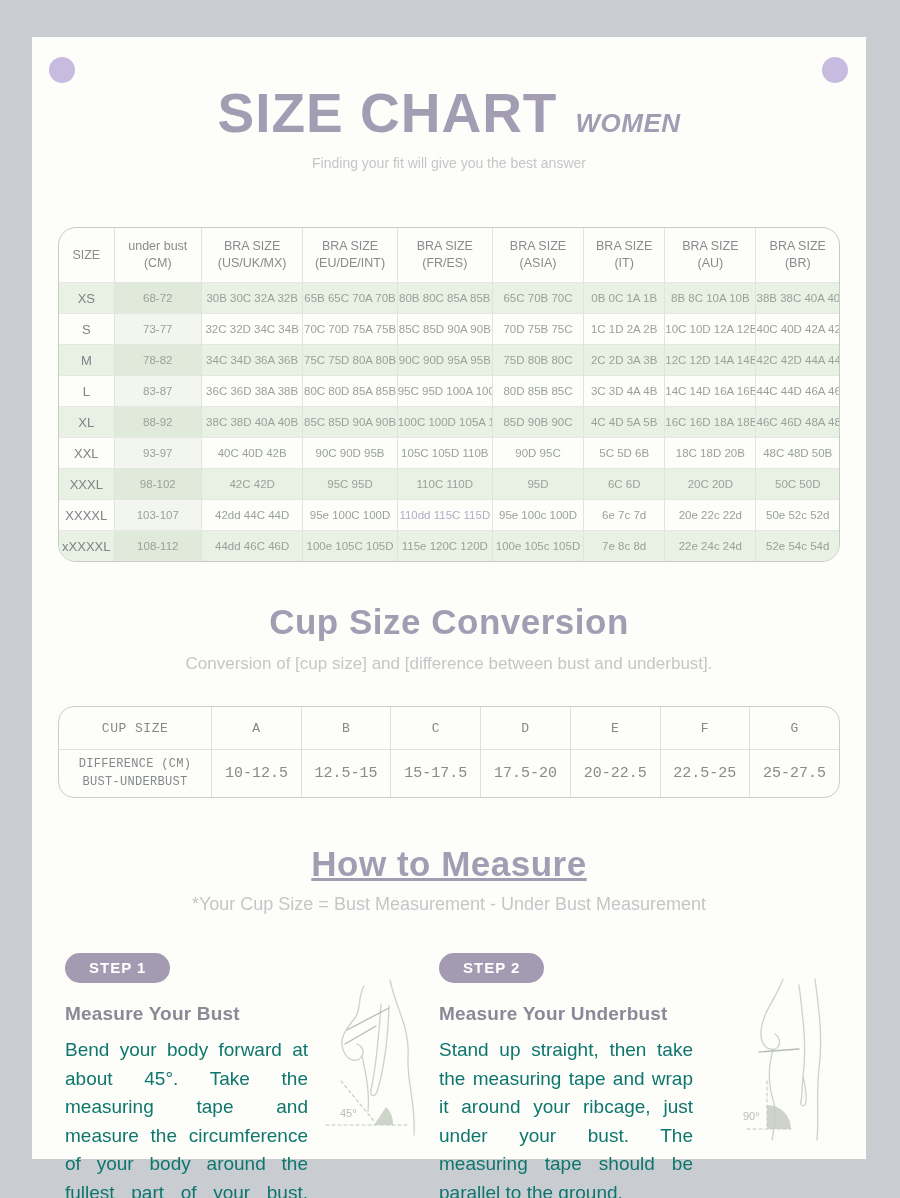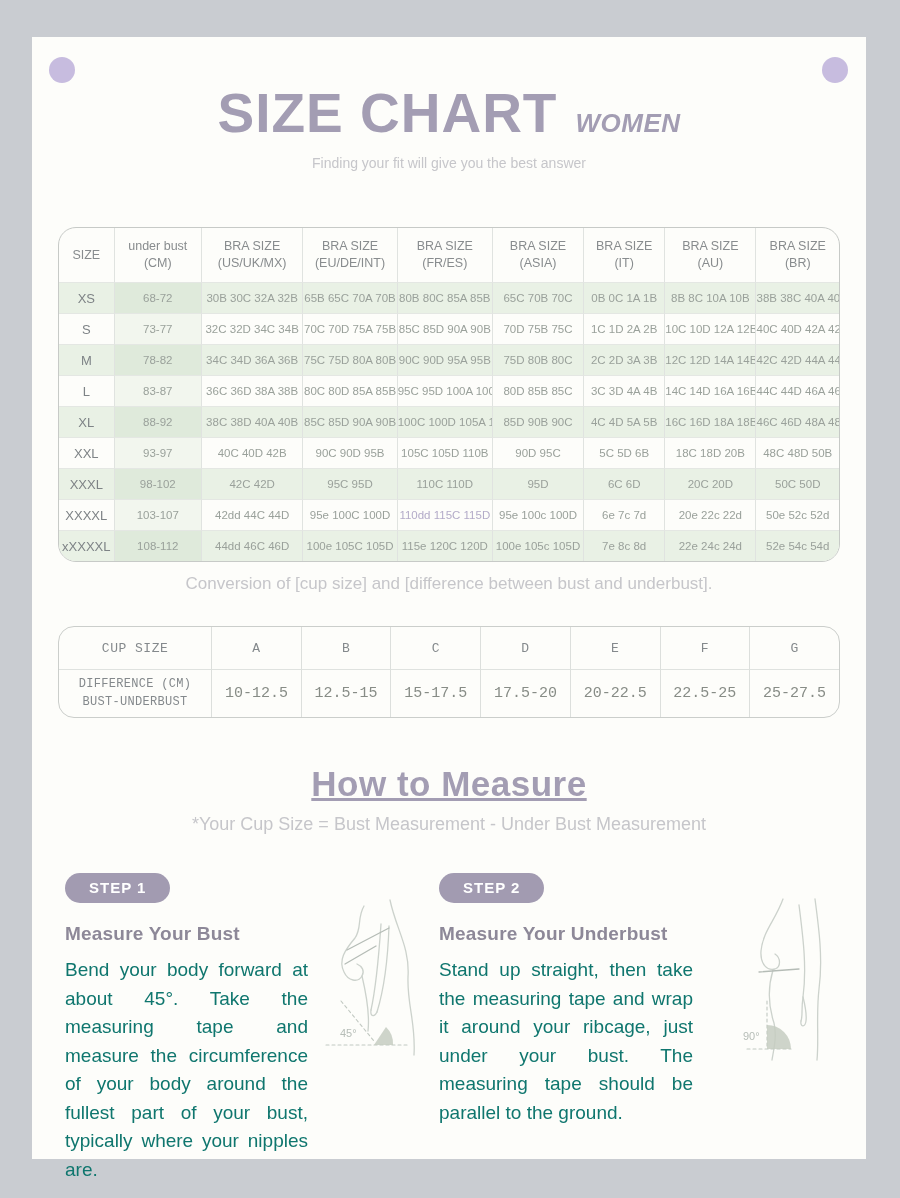--- a/index.html
+++ b/index.html
@@ -254,20 +254,21 @@
               <td>115e 120C 120D</td>
               <td>100e 105c 105D</td>
               <td>7e 8c 8d</td>
               <td>22e 24c 24d</td>
               <td>52e 54c 54d</td>
             </tr>
           </tbody>
       </table>
     </div>
 
+    <div class="section-title cup-title">Cup Size Conversion</div>
     <div class="section-sub">Conversion of [cup size] and [difference between bust and underbust].</div>
 
     <div class="cup-table-wrap">
       <table class="cup-table">
         <thead>
             <tr>
               <th>CUP SIZE</th>
               <th>A</th>
               <th>B</th>
               <th>C</th>

